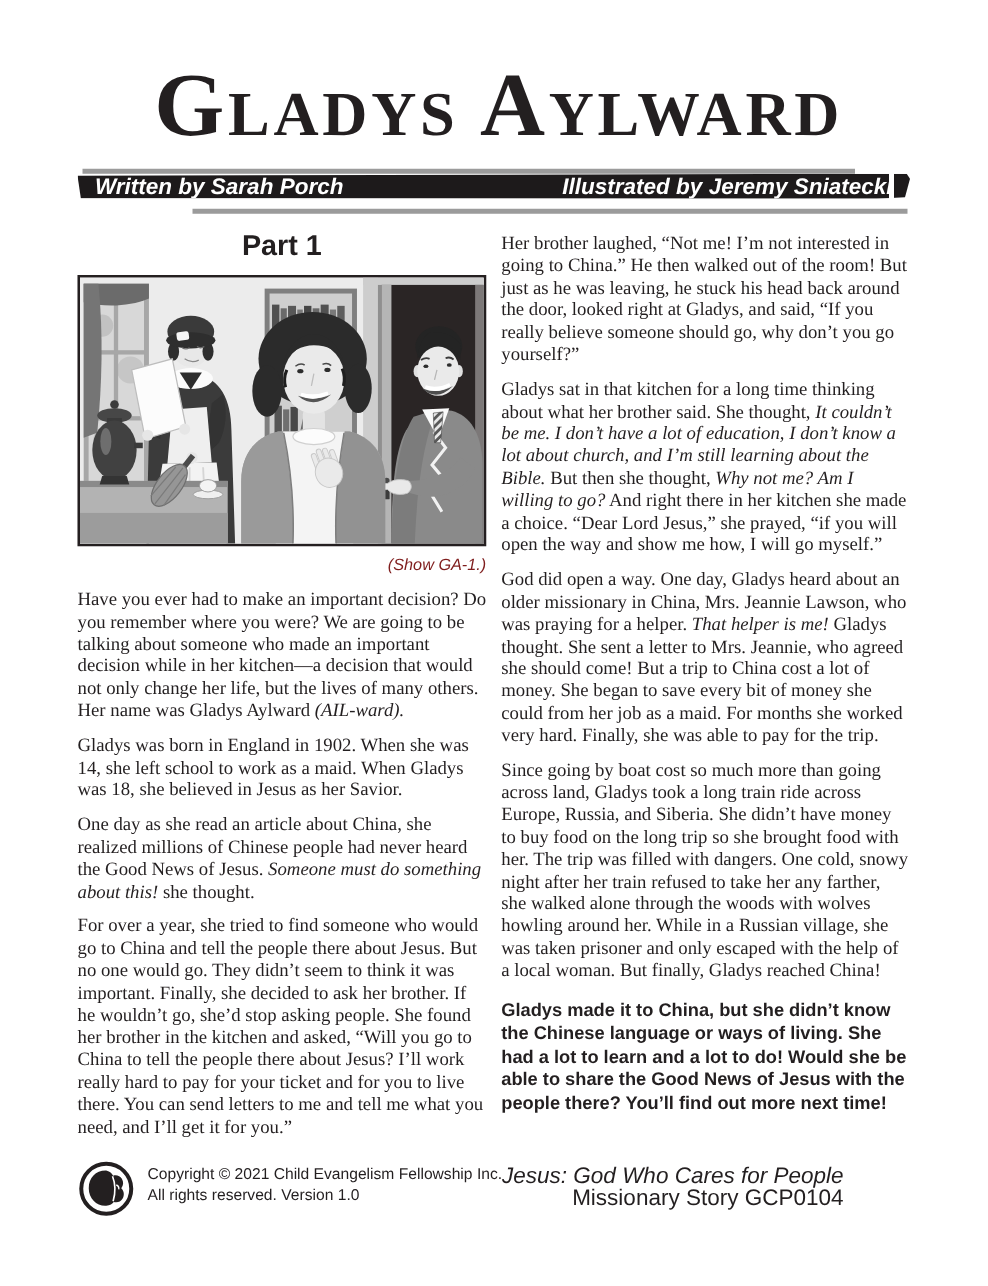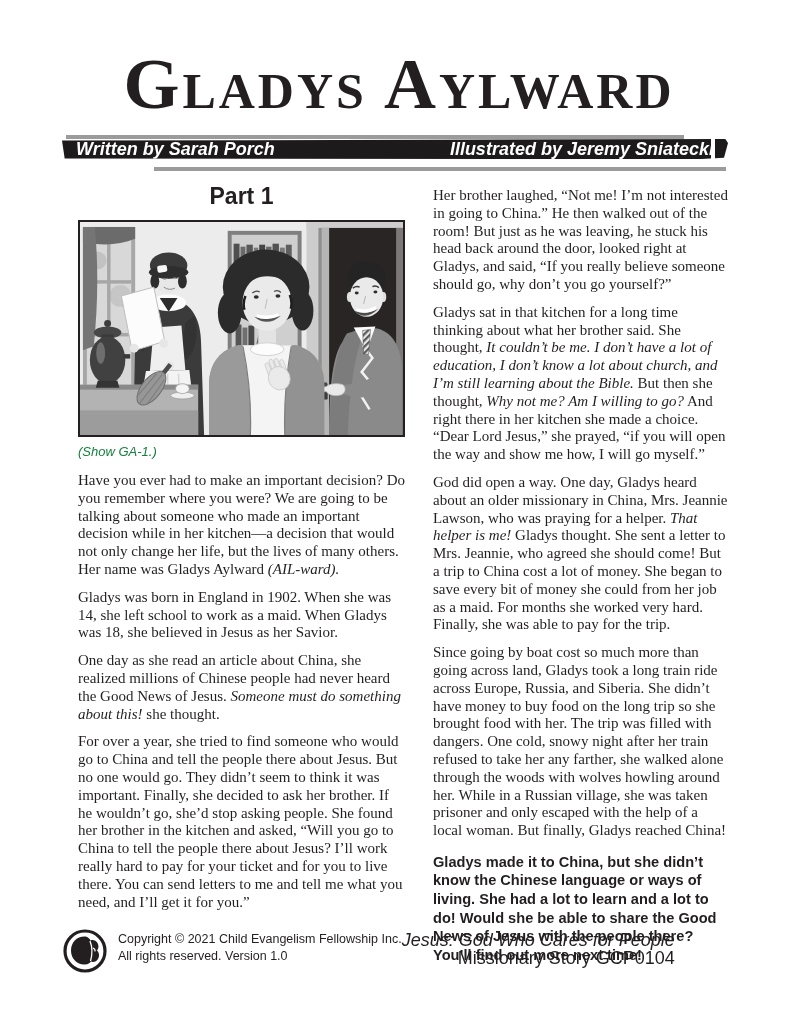--- a/index.html
+++ b/index.html
@@ -16,34 +16,34 @@
   .ribbon-wrap::before{content:"";position:absolute;top:-4px;left:4px;right:44px;height:4px;background:#9b9b9b;}
   .ribbon-wrap::after{content:"";position:absolute;bottom:-5px;left:92px;right:2px;height:4px;background:#9b9b9b;}
   .ribbon{
     position:relative;height:20px;display:flex;justify-content:space-between;align-items:center;
     padding:0 14px;box-sizing:border-box;color:#ffffff;
     font-family:"Liberation Sans",sans-serif;font-style:italic;font-weight:700;font-size:18px;
     background:linear-gradient(90deg,#1d1a1b 0,#1d1a1b calc(100% - 17px),#ffffff calc(100% - 17px),#ffffff calc(100% - 13px),#1d1a1b calc(100% - 13px));
     clip-path:polygon(0 8%,99.6% 0,100% 20%,99.4% 94%,96% 100%,0.4% 98%);
   }
   .columns{position:absolute;top:178px;left:62px;width:666px;display:flex;gap:12px;}
-  .col{width:327px;margin-left:16px;}
+  .col{width:327px;}
   .col.right{padding-top:9px;}
   .part-heading{
     font-family:"Liberation Sans",sans-serif;font-weight:700;font-size:23px;color:#231f20;
     text-align:center;margin:5px 0 10px;
   }
   figure.illus{
     margin:0;width:327px;height:217px;border:2px solid #241f20;box-sizing:border-box;
     background:#ececec;overflow:hidden;
   }
   figure.illus svg{display:block;width:100%;height:100%;}
   .caption{
-    text-align:left;font-family:"Liberation Sans",sans-serif;font-style:italic;
-    font-size:13px;margin:7px 0 13px;color:#15803d;
+    text-align:right;font-family:"Liberation Sans",sans-serif;font-style:italic;
+    font-size:13px;margin:7px 0 13px;color:#7f1d1d;
   }
   .para{
     font-family:"Liberation Serif",serif;font-size:15px;line-height:17.8px;
     margin:0 0 10px;color:#231f20;text-align:left;
   }
   .para:last-child{margin-bottom:0;}
   .para .it{font-style:italic;}
   .para.emphasis{
     font-family:"Liberation Sans",sans-serif;font-weight:700;
     font-size:14.6px;line-height:18.6px;margin-top:13px;

